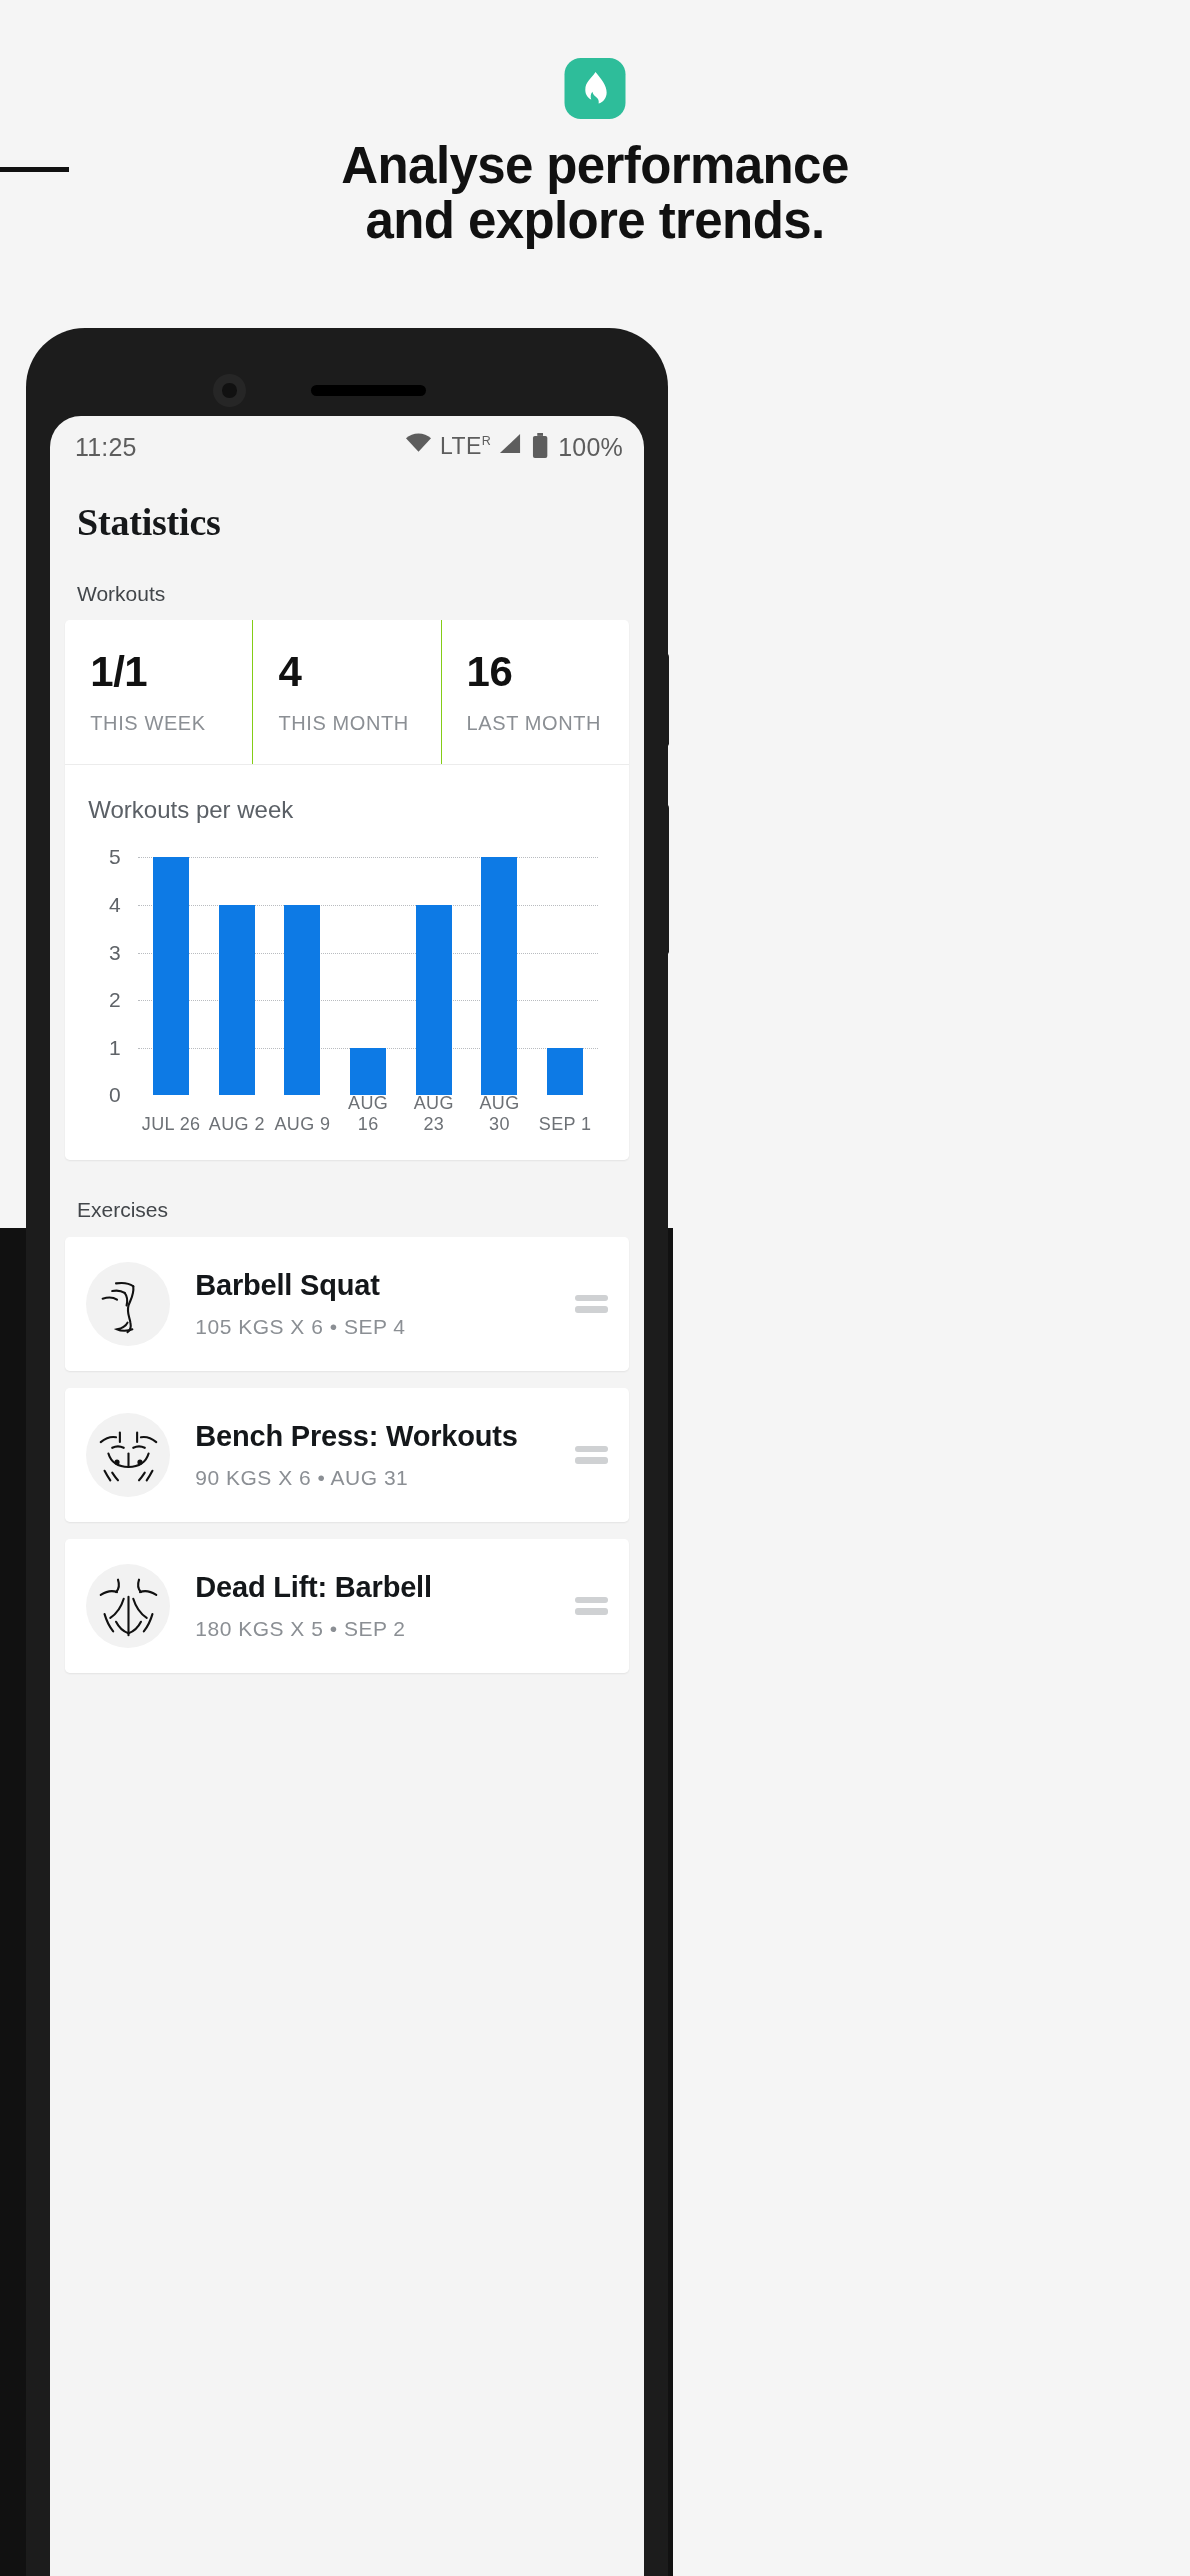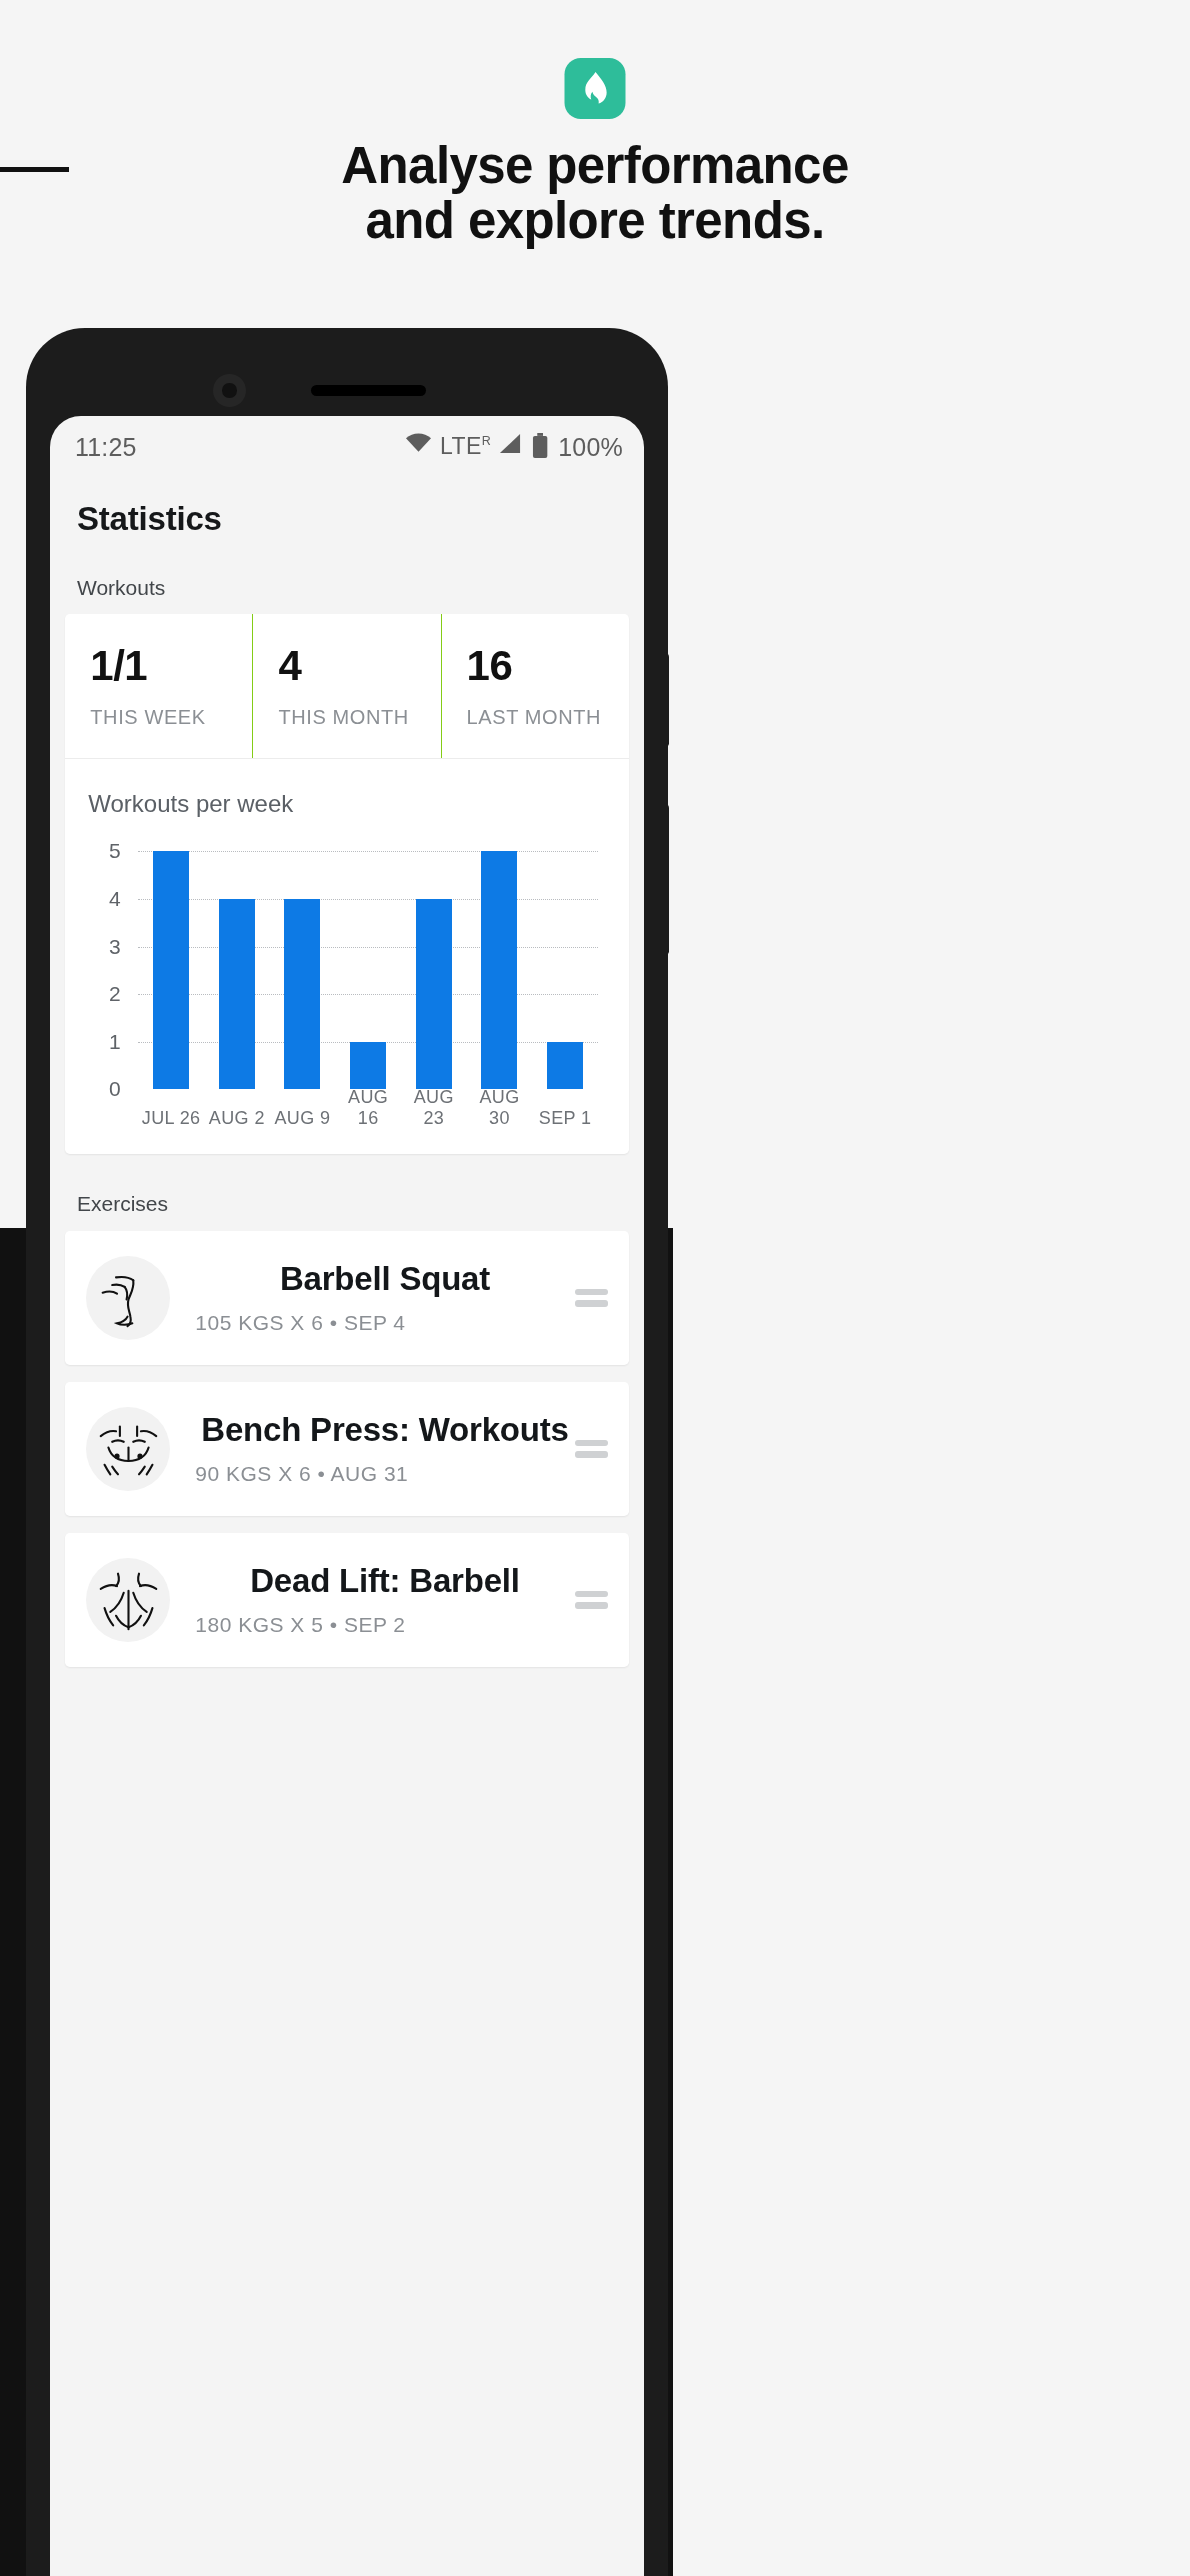--- a/index.html
+++ b/index.html
@@ -82,22 +82,23 @@
   .ico-wifi { width:27px; height:19px; display:block; }
   .sb-lte { font-size:23px; font-weight:400; letter-spacing:0.4px; }
   .sb-lte sup { font-size:12.5px; vertical-align:super; }
   .ico-sig { width:23px; height:21px; display:block; }
   .ico-batt { width:16.3px; height:25px; display:block; margin-left:2.9px; }
   .sb-batt { font-size:25px; font-weight:400; letter-spacing:0.2px; margin-left:1.9px; }
 
   
   .content { padding:0 0 0 0; }
   .page-title {
-    font-size:33px; font-weight:700; color:#16181a; padding:21px 0 0 27px;
+    font-size:38px; font-weight:700; color:#16181a; padding:21px 0 0 27px;
     letter-spacing:-0.2px;
+    font-family:Liberation Serif, serif;
   }
   .sec-label {
     font-size:21px; color:#42464a; padding:38px 0 14.4px 27px; font-weight:400;
   }
 
   
   .card {
     background:#fff; margin:0 15.3px; border-radius:4.8px;
     box-shadow:0 1px 1.9px rgba(0,0,0,0.07);
   }
@@ -147,21 +148,21 @@
     background:#fff; margin:0 15.3px 17px 15.3px; border-radius:4.8px;
     box-shadow:0 1px 1.9px rgba(0,0,0,0.07);
     display:flex; align-items:center; padding:25px 21px 25px 21px;
   }
   .ex-thumb {
     width:84px; height:84px; border-radius:50%; background:#f2f2f2;
     flex:0 0 84px; display:flex; align-items:center; justify-content:center;
   }
   .ex-thumb svg { width:67px; height:67px; display:block; }
   .ex-txt { flex:1; padding-left:25px; }
-  .ex-name { font-size:33px; font-weight:700; color:#14171a; letter-spacing:-0.2px;text-align:center; }
+  .ex-name { font-size:29px; font-weight:700; color:#14171a; letter-spacing:-0.2px; }
   .ex-meta { font-size:21px; color:#8b8f94; margin-top:13.4px; letter-spacing:0.5px; }
   .ex-handle { width:33px; flex:0 0 33px; }
   .ex-handle span {
     display:block; height:6.7px; border-radius:2.9px; background:#cfd1d3; margin:4.8px 0;
   }
 </style>
 </head>
 <body>
 
 <div class="page">

